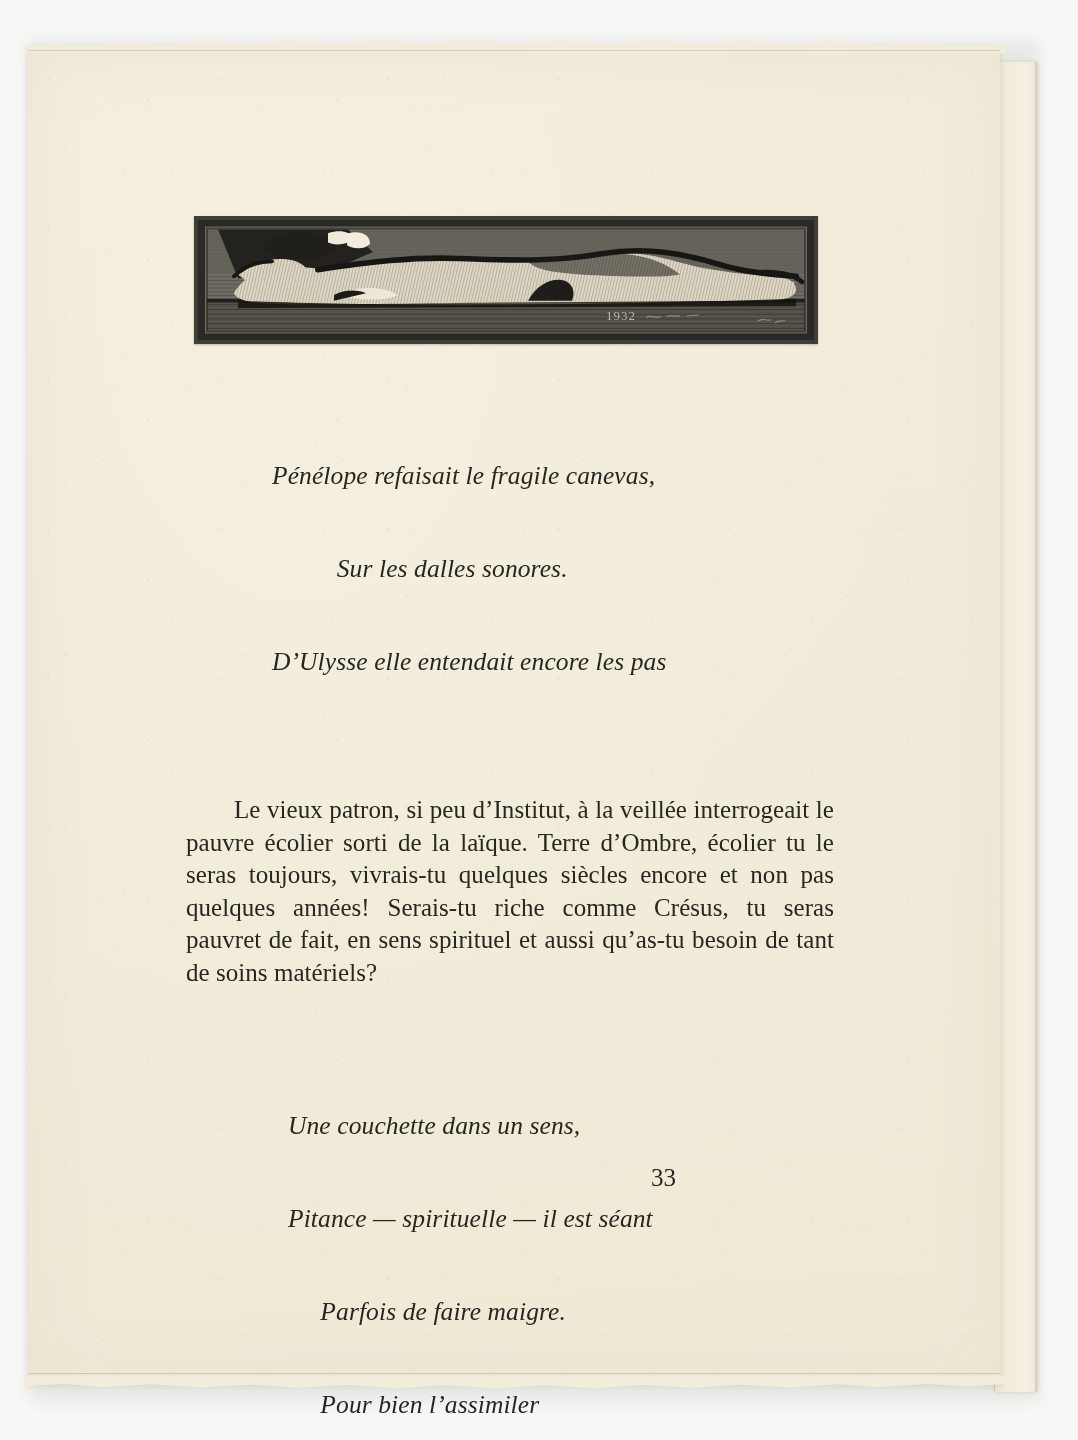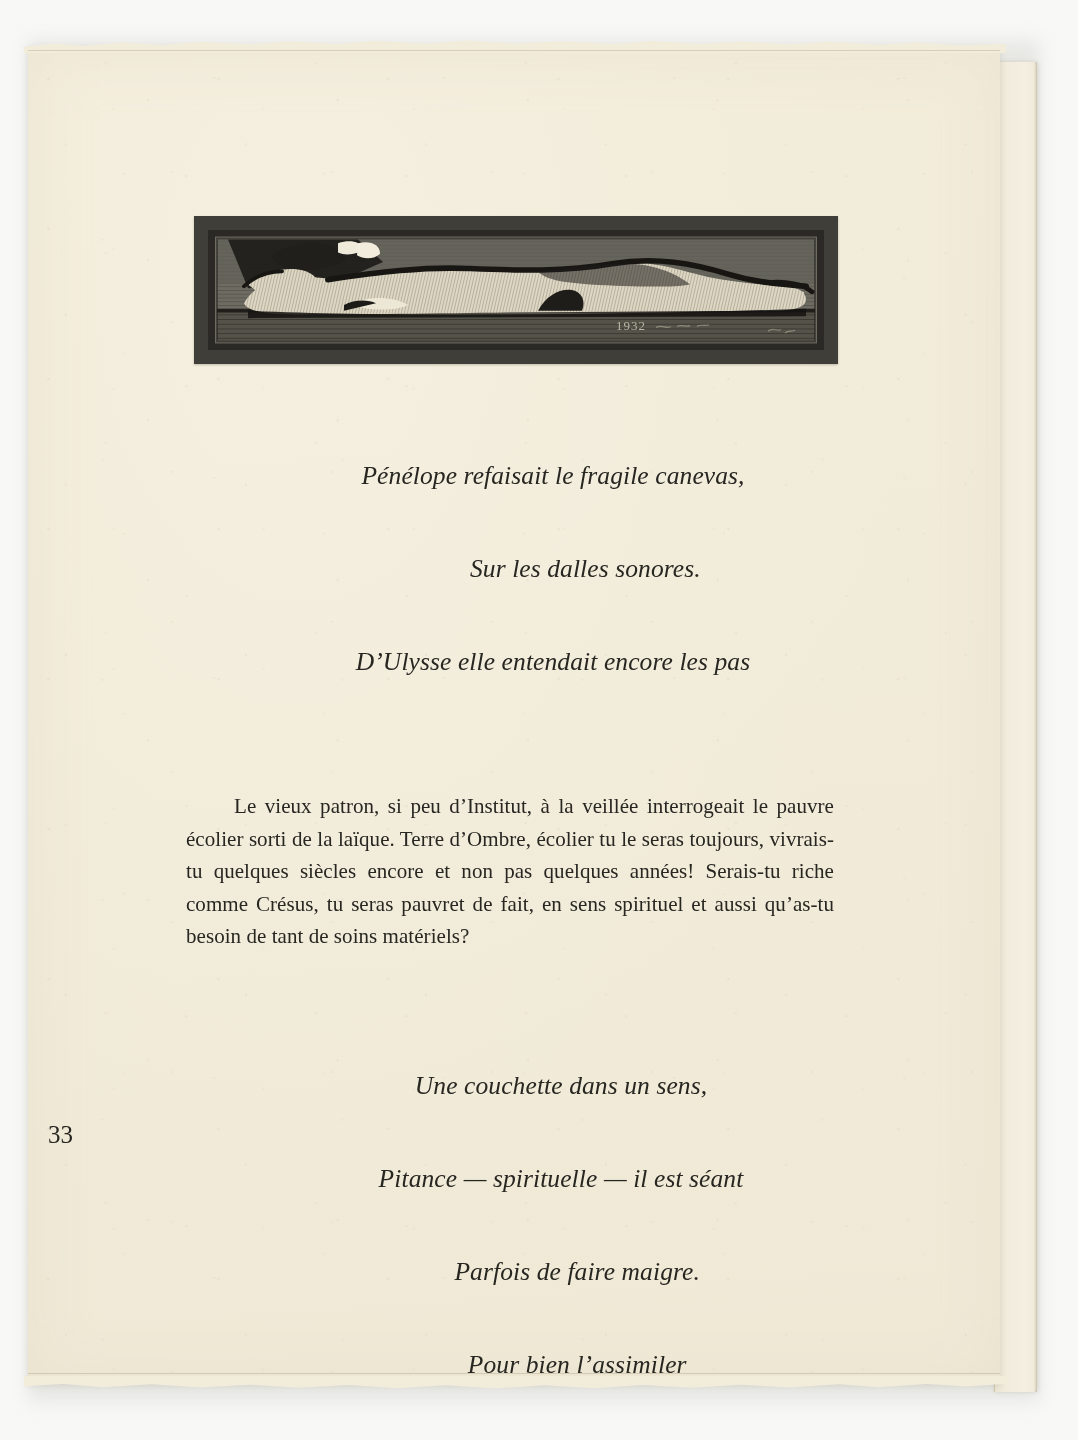--- a/index.html
+++ b/index.html
@@ -142,70 +142,69 @@
   }
 
   
   .woodcut {
     position: absolute;
     left: 166px;
     top: 170px;
     width: 616px;
     height: 120px;
     background: #3f3e39;
-    padding: 14px;
+    padding: 4px;
     box-shadow: 0 1px 2px rgba(120,112,92,.40);
   }
   .woodcut svg { display: block; width: 100%; height: 100%; }
 
   
   .textcol {
     position: absolute;
     left: 158px;
     top: 352px;
     width: 648px;
   }
 
   .stanza {
     font-style: italic;
     font-size: 25.5px;
     line-height: 31px;
     letter-spacing: .1px;
     white-space: pre;
     color: #272621;
   }
-  .stanza .ln { display: block; text-align: center; }
+  .stanza .ln { display: block; }
 
   .para {
-    font-size: 21px;
+    font-size: 25px;
     line-height: 32.5px;
     text-align: justify;
     text-align-last: left;
     text-indent: 48px;
     color: #272621;
     letter-spacing: .05px;
     -webkit-hyphens: none;
     hyphens: none;
   }
 
   .gap-a { height: 30px; }
   .gap-b { height: 34px; }
 
   .stanza-1 { padding-left: 86px; }
   .stanza-2 { padding-left: 102px; }
 
   .folio {
     position: absolute;
     left: 0;
-    top: 1075px;
+    top: 1118px;
     width: 648px;
-    text-align: left;
+    text-align: right;
     font-size: 25px;
     color: #272621;
-    padding-left: 20px;
   }
 </style>
 </head>
 <body>
 
 <div class="backdrop"></div>
 
 <div class="sheet-wrap">
 
   <div class="sheet-shadow"></div>

